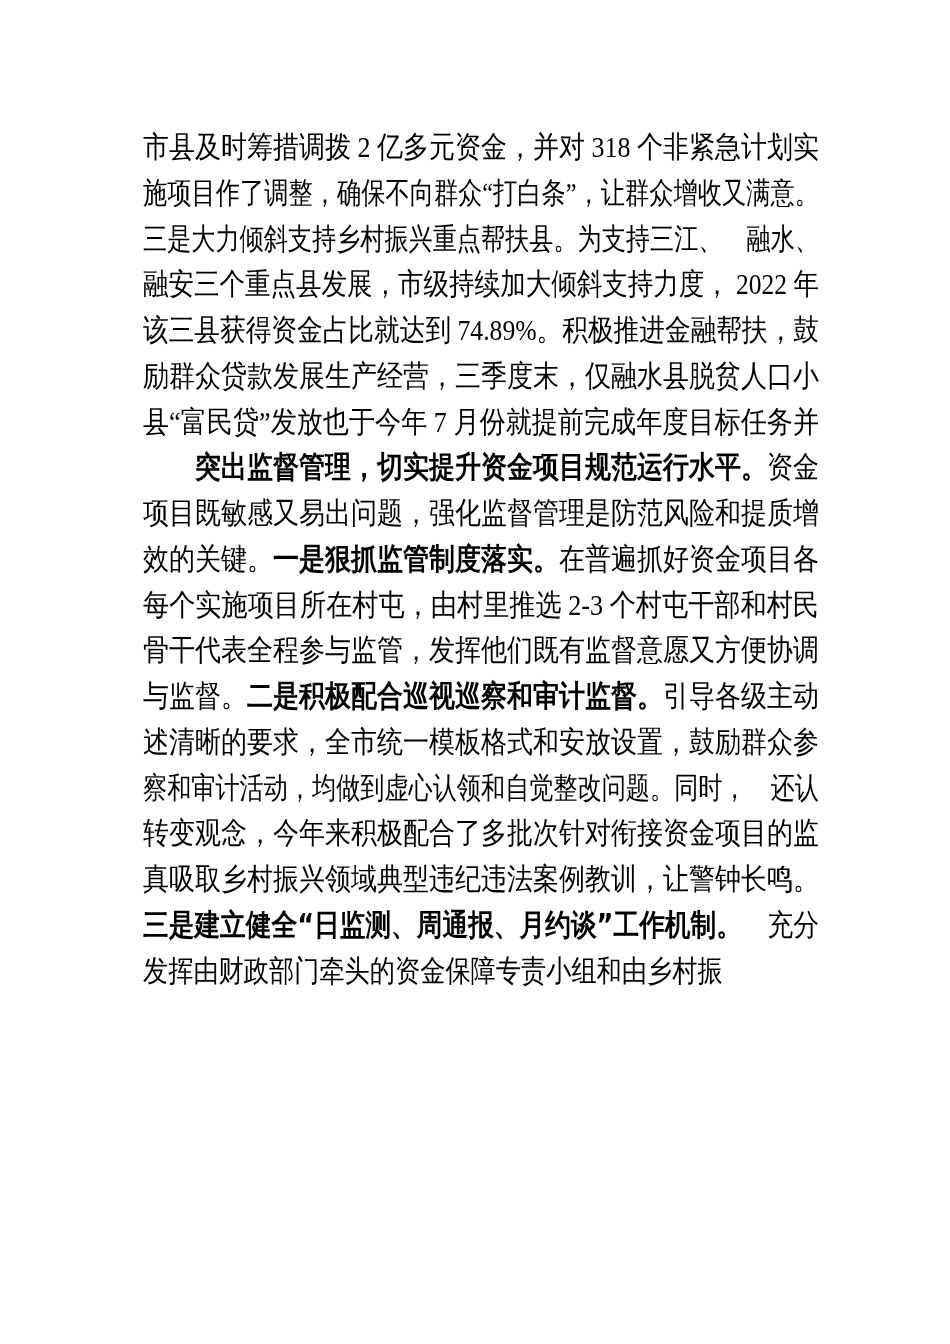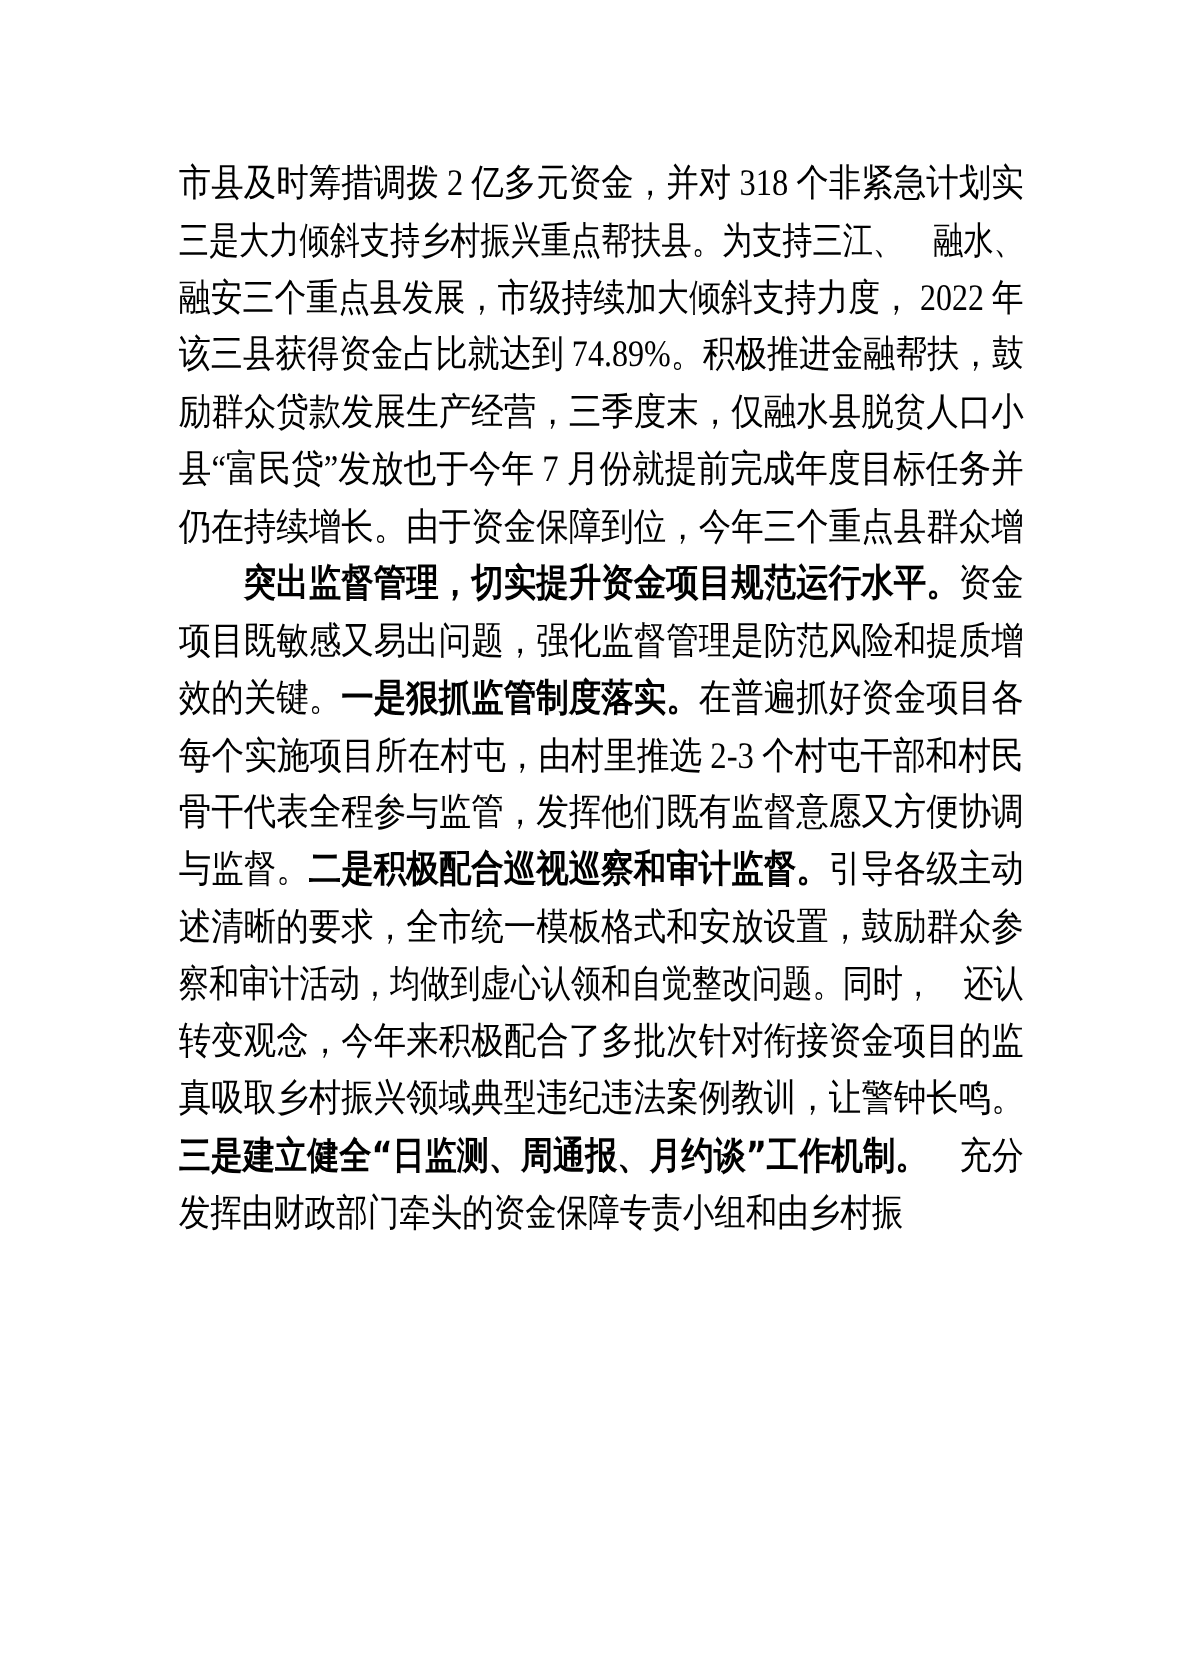--- a/index.html
+++ b/index.html
@@ -53,26 +53,26 @@
     font-family: "DejaVu Sans", "Liberation Sans", sans-serif;
   }
 </style>
 </head>
 <body>
 
 <div class="page">
   <div class="text-block" id="text-block">
       <div class="paragraph">
         <div class="line"><span class="line-inner" style="transform: scaleX(0.866667);"><span class="seg">市县及时筹措调拨 2 亿多元资金，并对 318 个非紧急计划实</span></span></div>
+        <div class="line"><span class="line-inner" style="transform: scaleX(0.807993);"><span class="seg">施项目作了调整，确保不向群众“打白条”，让群众增收又满意。</span></span></div>
         <div class="line"><span class="line-inner" style="transform: scaleX(0.804762);"><span class="seg">三是大力倾斜支持乡村振兴重点帮扶县。为支持三江、　融水、</span></span></div>
         <div class="line"><span class="line-inner" style="transform: scaleX(0.850314);"><span class="seg">融安三个重点县发展，市级持续加大倾斜支持力度， 2022 年</span></span></div>
         <div class="line"><span class="line-inner" style="transform: scaleX(0.855696);"><span class="seg">该三县获得资金占比就达到 74.89%。积极推进金融帮扶，鼓</span></span></div>
         <div class="line"><span class="line-inner" style="transform: scaleX(0.866667);"><span class="seg">励群众贷款发展生产经营，三季度末，仅融水县脱贫人口小</span></span></div>
         <div class="line"><span class="line-inner" style="transform: scaleX(0.870415);"><span class="seg">县“富民贷”发放也于今年 7 月份就提前完成年度目标任务并</span></span></div>
-        <div class="line"><span class="line-inner" style="transform: scaleX(0.866667);"><span class="seg">仍在持续增长。由于资金保障到位，今年三个重点县群众增</span></span></div>
       </div>
       <div class="paragraph">
         <div class="line"><span class="line-inner" style="transform: scaleX(0.866667);"><span class="seg bold">　　突出监督管理，切实提升资金项目规范运行水平。</span><span class="seg">资金</span></span></div>
         <div class="line"><span class="line-inner" style="transform: scaleX(0.866667);"><span class="seg">项目既敏感又易出问题，强化监督管理是防范风险和提质增</span></span></div>
         <div class="line"><span class="line-inner" style="transform: scaleX(0.866667);"><span class="seg">效的关键。</span><span class="seg bold">一是狠抓监管制度落实。</span><span class="seg">在普遍抓好资金项目各</span></span></div>
         <div class="line"><span class="line-inner" style="transform: scaleX(0.872258);"><span class="seg">每个实施项目所在村屯，由村里推选 2-3 个村屯干部和村民</span></span></div>
         <div class="line"><span class="line-inner" style="transform: scaleX(0.866667);"><span class="seg">骨干代表全程参与监管，发挥他们既有监督意愿又方便协调</span></span></div>
         <div class="line"><span class="line-inner" style="transform: scaleX(0.866667);"><span class="seg">与监督。</span><span class="seg bold">二是积极配合巡视巡察和审计监督。</span><span class="seg">引导各级主动</span></span></div>
         <div class="line"><span class="line-inner" style="transform: scaleX(0.866667);"><span class="seg">述清晰的要求，全市统一模板格式和安放设置，鼓励群众参</span></span></div>
         <div class="line"><span class="line-inner" style="transform: scaleX(0.804762);"><span class="seg">察和审计活动，均做到虚心认领和自觉整改问题。同时，　还认</span></span></div>

